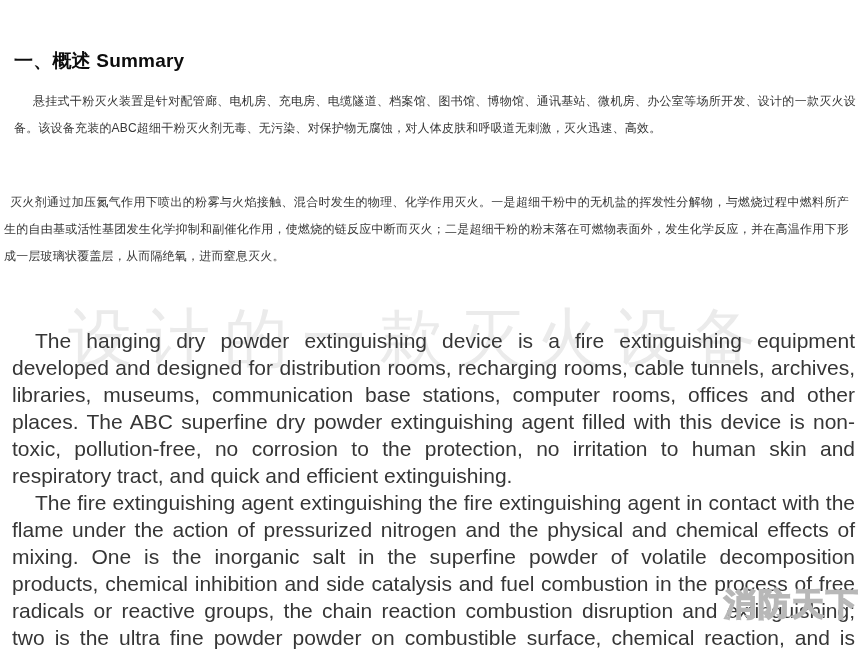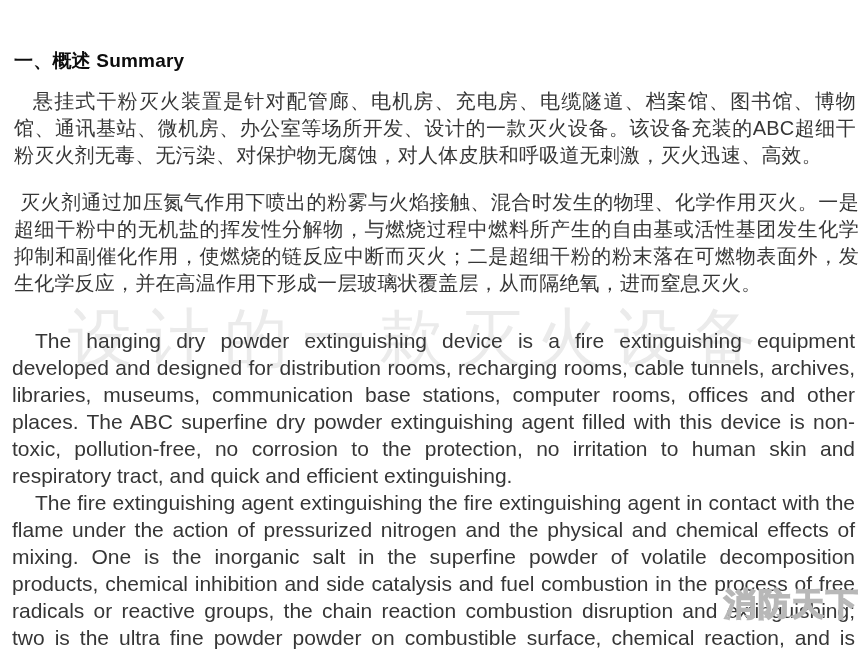--- a/index.html
+++ b/index.html
@@ -54,29 +54,29 @@
     letter-spacing:0.2px;
   }
   .para{
     position:absolute;
     z-index:2;
     color:var(--body-text);
     line-height:27px;
     text-align:justify;
   }
   .para-cn{
-    font-size:20px;
+    font-size:12px;
     letter-spacing:0.2px;
   }
   #para-cn-1{
     left:14px;top:88px;width:842px;
     text-indent:19px;
   }
   #para-cn-2{
-    left:14px;top:189px;width:845px;
+    left:4px;top:189px;width:845px;
     text-indent:6px;
   }
   .en-block{
     position:absolute;
     left:12px;top:327px;width:843px;
     z-index:2;
   }
   .para-en{
     position:static;
     font-size:21px;

